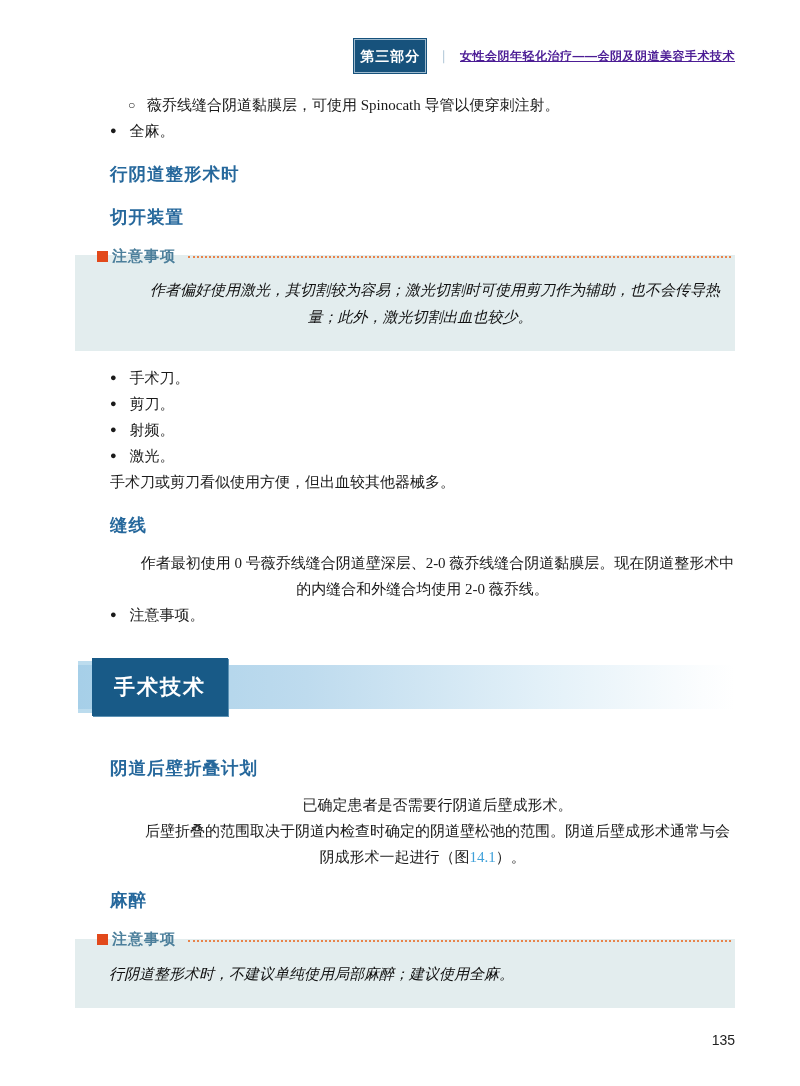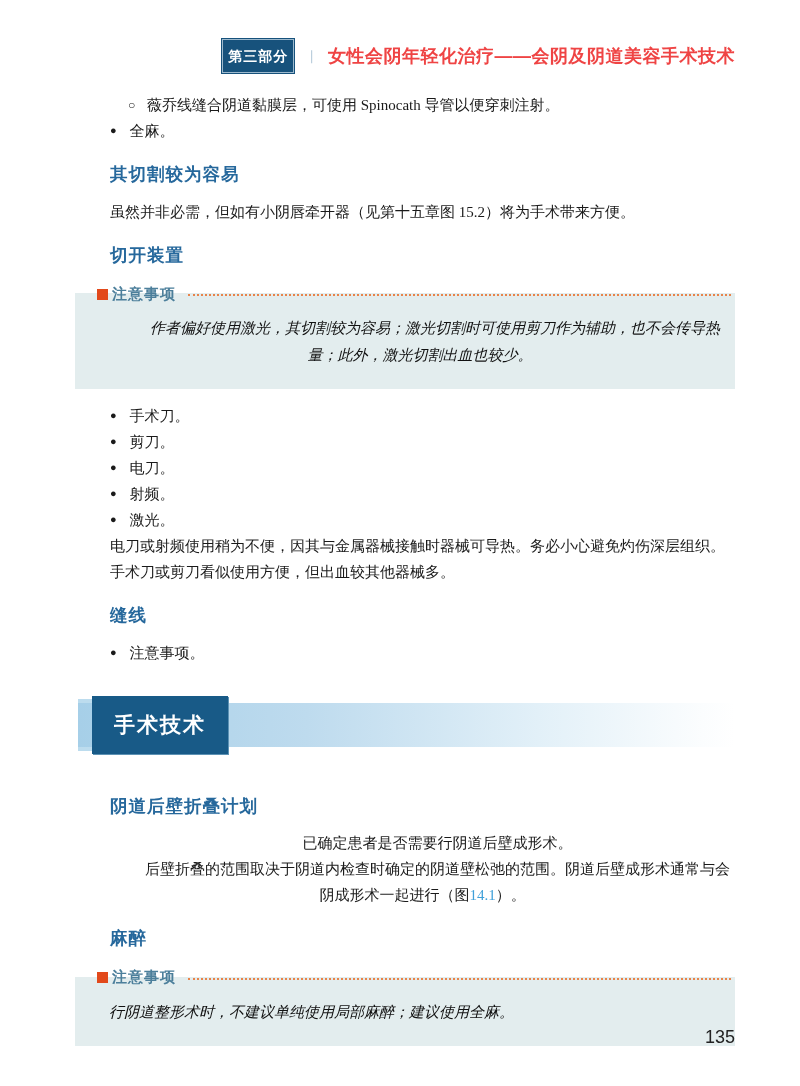--- a/index.html
+++ b/index.html
@@ -16,21 +16,21 @@
     display:flex; justify-content:flex-end; align-items:center;
     font-family:"Liberation Sans","DejaVu Sans",sans-serif;
     margin-bottom:26px; height:20px;
   }
   .part-badge {
     background:#17527c; color:#ffffff; font-size:14px; font-weight:bold;
     padding:10px 7px; letter-spacing:1px; line-height:1.2;
     box-shadow: inset 0 0 0 1px #17527c, inset 0 0 0 2px #9db9cd;
   }
   .head-divider { color:#9db9cd; margin:0 10px; font-size:13px; }
-  .head-title { color:#ef4444; font-size:18px; font-weight:bold; letter-spacing:0.5px; }
+  .head-title { color:#4c1d95; font-size:12px; font-weight:bold; letter-spacing:0.5px;text-decoration:underline; }
 
   
   .content { width:660px; }
   .bodytext { font-size:15px; line-height:26px; margin-left:35px; }
   .indent { text-indent:2em;text-align:center; }
 
   
   .dot-item { list-style:none; font-size:15px; line-height:25px; margin-left:35px; }
   .dot-item::before { content:"●"; font-size:11px; margin-right:9px; vertical-align:2px; }
   .circle-item { list-style:none; font-size:15px; line-height:26px; margin-left:53px; }
@@ -73,21 +73,21 @@
     font-size:21px; font-weight:bold; letter-spacing:2px;
     display:flex; align-items:center; padding:0 22px;
     box-shadow:1px 1px 0 #5d92b4;
   }
 
   .figlink { color:#3fa0d9; text-decoration:none; cursor:pointer; }
 
   .page-number {
     position:absolute; right:65px; bottom:38px;
     font-family:"Liberation Sans","DejaVu Sans",sans-serif;
-    font-size:18px; color:#222;
+    font-size:14px; color:#222;
   } .sp14 { height:14px; }
 </style>
 </head>
 <body>
 
 <div class="page">
 
   <header class="running-head">
     <span class="part-badge">第三部分</span>
     <span class="head-divider">｜</span>
@@ -98,22 +98,21 @@
 
     <ul>
       <li class="circle-item">
         <span>薇乔线缝合阴道黏膜层，可使用 Spinocath 导管以便穿刺注射。</span>
       </li>
       <li class="dot-item">
         <span>全麻。</span>
       </li>
     </ul>
 
-    <h3 class="sec-head">其切割较为容易</h3>
-    <p class="bodytext">虽然并非必需，但如有小阴唇牵开器（见第十五章图 15.2）将为手术带来方便。</p>
+    <h3 class="sec-head">行阴道整形术时</h3>
 
     <h3 class="sec-head">切开装置</h3>
 
     <div class="note">
       <div class="note-head">
         <span class="note-marker"></span>
         <span class="note-label">注意事项</span>
         <span class="note-dots"></span>
       </div>
       <p class="note-body indent">作者偏好使用激光，其切割较为容易；激光切割时可使用剪刀作为辅助，也不会传导热量；此外，激光切割出血也较少。</p>
@@ -121,33 +120,30 @@
 
     <div class="sp14"></div>
     <ul>
       <li class="dot-item">
         <span>手术刀。</span>
       </li>
       <li class="dot-item">
         <span>剪刀。</span>
       </li>
       <li class="dot-item">
-        <span>电刀。</span>
-      </li>
-      <li class="dot-item">
         <span>射频。</span>
       </li>
       <li class="dot-item">
         <span>激光。</span>
       </li>
     </ul>
-    <p class="bodytext">电刀或射频使用稍为不便，因其与金属器械接触时器械可导热。务必小心避免灼伤深层组织。</p>
     <p class="bodytext">手术刀或剪刀看似使用方便，但出血较其他器械多。</p>
 
     <h3 class="sec-head">缝线</h3>
+    <p class="bodytext indent">作者最初使用 0 号薇乔线缝合阴道壁深层、2-0 薇乔线缝合阴道黏膜层。现在阴道整形术中的内缝合和外缝合均使用 2-0 薇乔线。</p>
     <ul>
       <li class="dot-item">
         <span>注意事项。</span>
       </li>
     </ul>
 
     <div class="banner">
       <div class="banner-edge"></div>
       <div class="banner-strip"></div>
       <div class="banner-box">手术技术</div>

